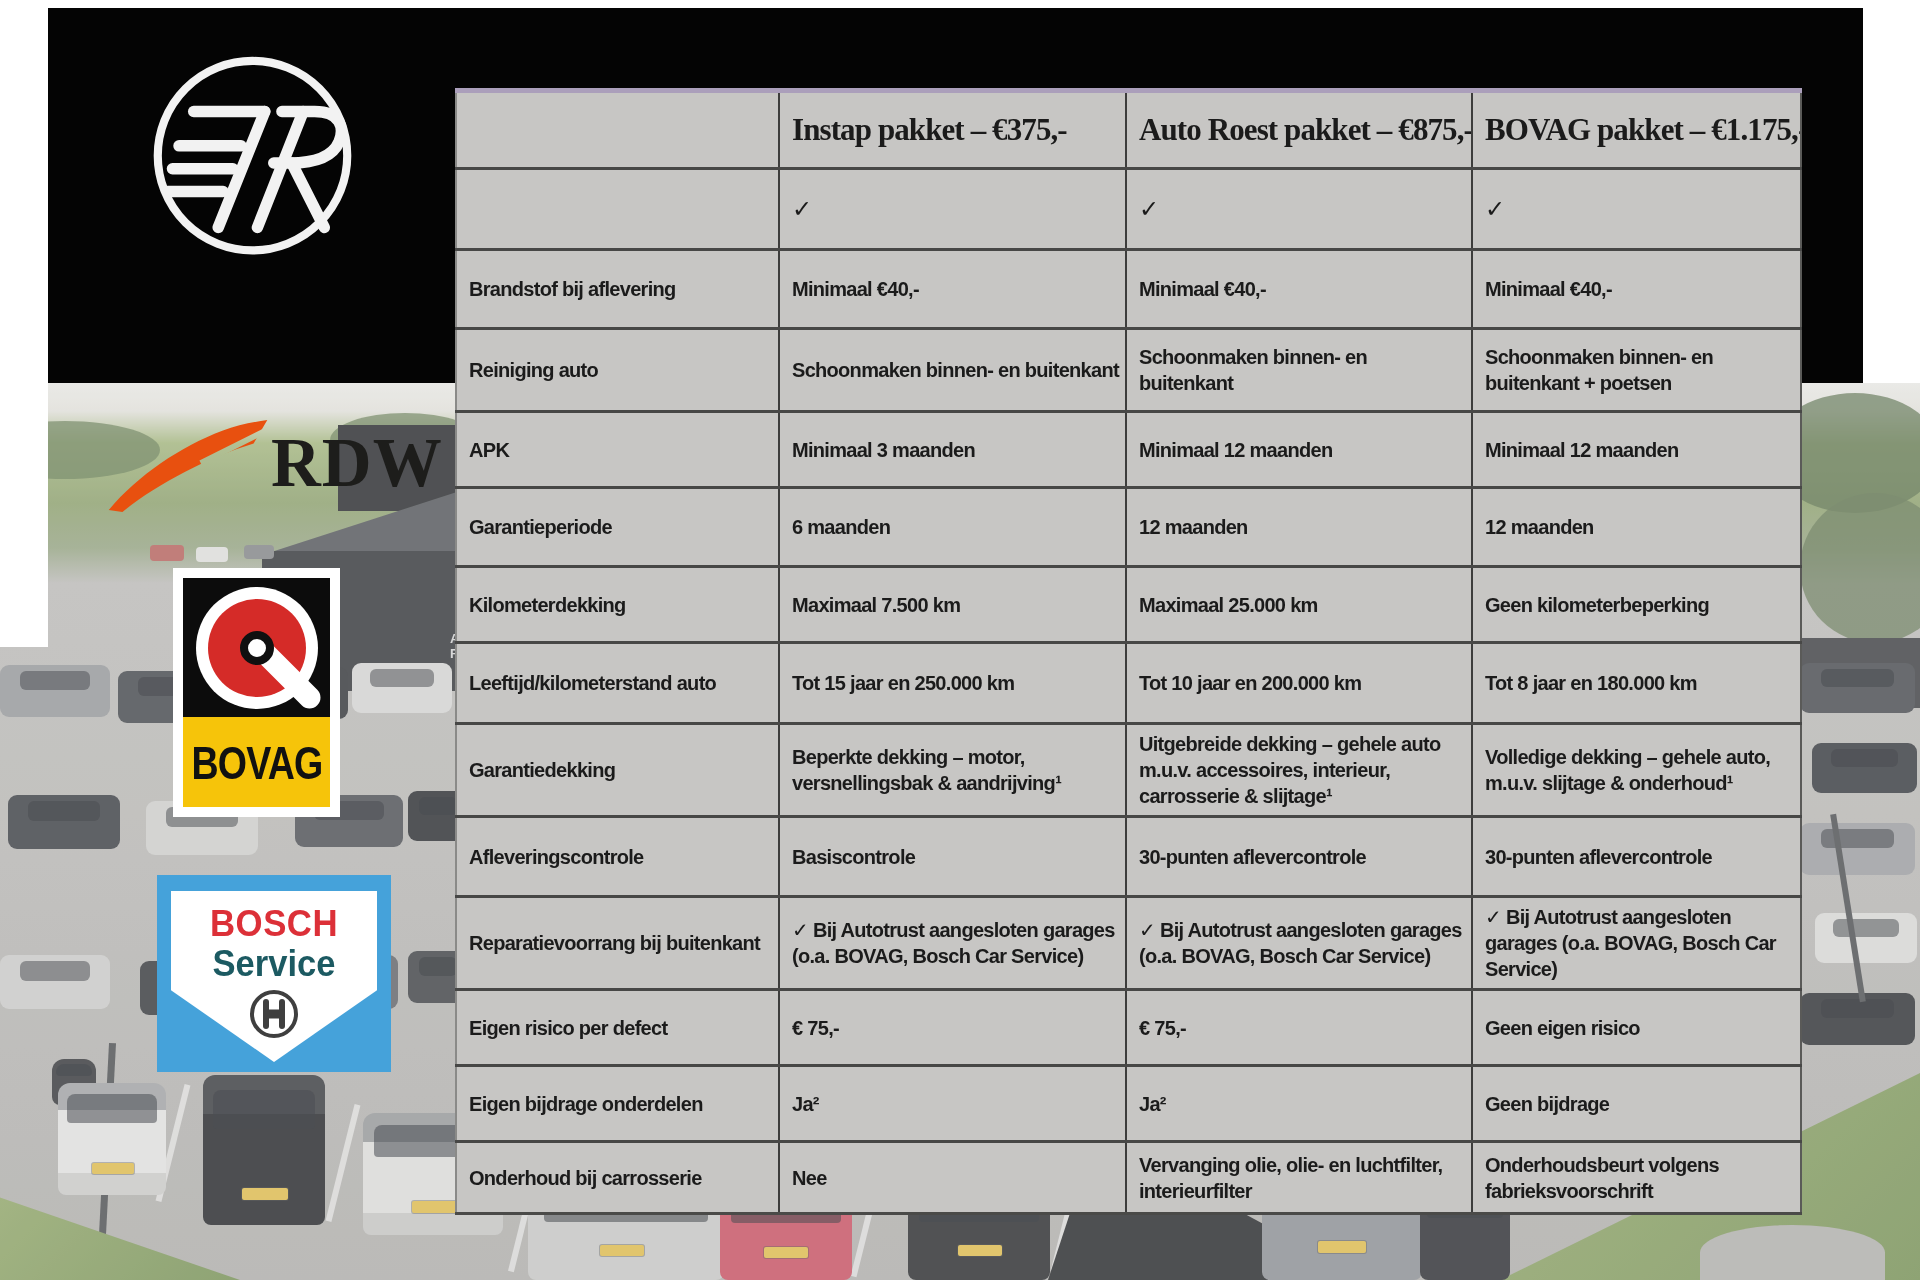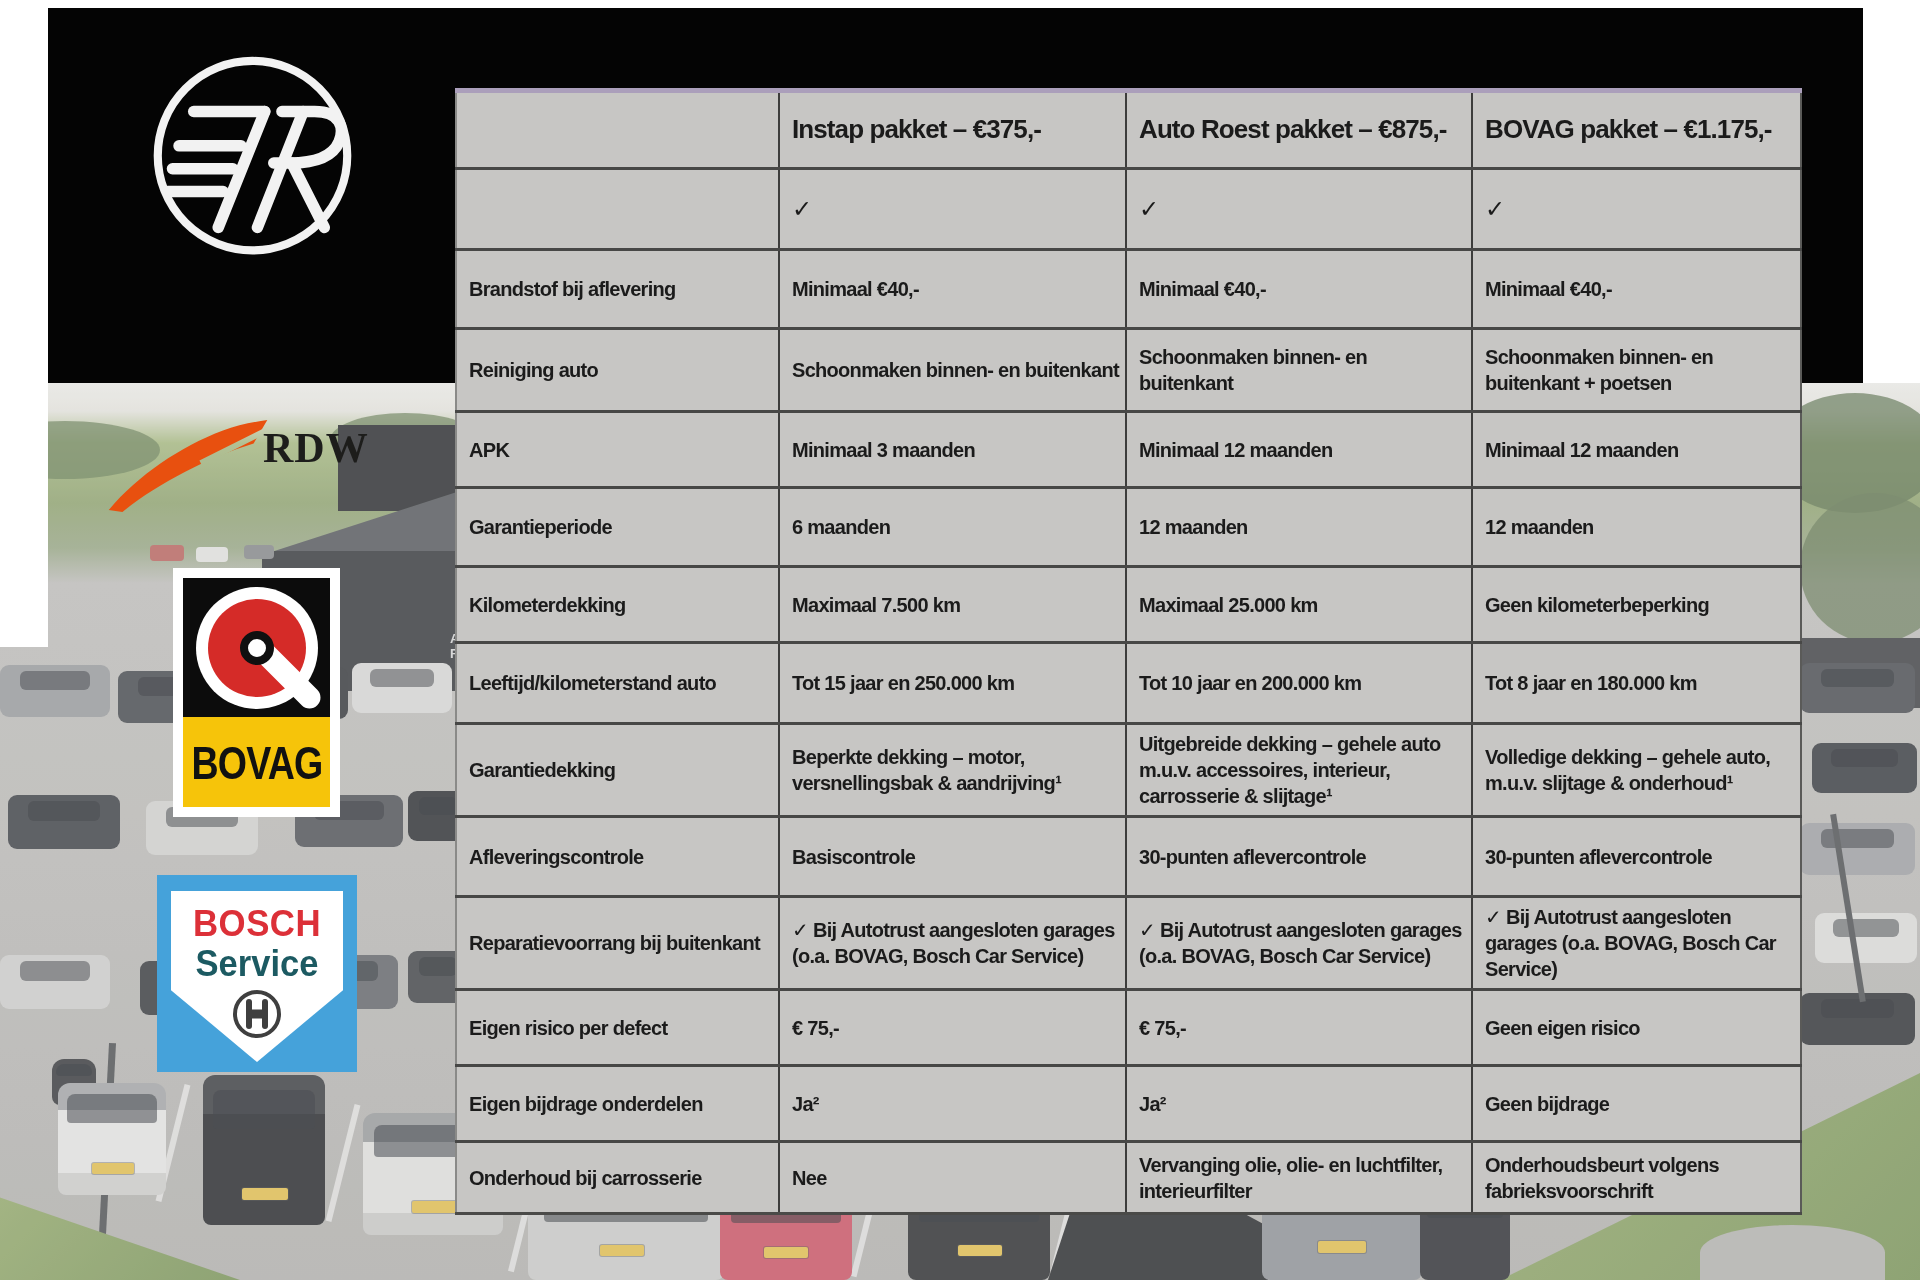--- a/index.html
+++ b/index.html
@@ -34,55 +34,55 @@
 
   
   .tablewrap{position:absolute;left:455px;top:88px;z-index:3;}
   table.cmp{border-collapse:collapse;table-layout:fixed;width:1345px;background:#c7c6c4;
             border-top:5px solid #ab9fbb;border-left:2px solid #8a8a88;border-right:2px solid #5a5a58;border-bottom:3px solid #4a4a48;}
   table.cmp td{border-left:2px solid #3d3d3c;border-top:3px solid #474746;vertical-align:middle;
        padding:6px 6px 6px 12px;color:#1b1b1b;font-weight:bold;font-size:20px;letter-spacing:-0.7px;line-height:1.3;overflow:hidden;}
   table.cmp td:first-child{border-left:none;}
   table.cmp tr:first-child td{border-top:none;}
   td.lbl{white-space:nowrap;padding-left:8px;font-size:20px;}
-  tr.hdr td{font-size:26px;letter-spacing:-0.9px;white-space:nowrap;}
+  tr.hdr td{font-size:31px;letter-spacing:-0.9px;white-space:nowrap;font-family:Liberation Serif, serif;}
   tr.chk td{font-weight:400;font-size:24px;letter-spacing:0;}
   .cmp tr:nth-child(1) td{height:62px}
   .cmp tr:nth-child(2) td{height:66px}
   .cmp tr:nth-child(3) td{height:64px}
   .cmp tr:nth-child(4) td{height:68px}
   .cmp tr:nth-child(5) td{height:61px}
   .cmp tr:nth-child(6) td{height:64px}
   .cmp tr:nth-child(7) td{height:61px}
   .cmp tr:nth-child(8) td{height:66px}
   .cmp tr:nth-child(9) td{height:74px}
   .cmp tr:nth-child(10) td{height:65px}
   .cmp tr:nth-child(11) td{height:76px}
   .cmp tr:nth-child(12) td{height:61px}
   .cmp tr:nth-child(13) td{height:61px}
   .cmp tr:nth-child(14) td{height:57px}
   col.c0{width:323px}col.c1{width:347px}col.c2{width:346px}col.c3{width:329px}
 
   
   .rdw{position:absolute;left:105px;top:410px;width:305px;height:108px;z-index:4;}
   .rdw svg{position:absolute;left:0;top:10px;width:168px;height:92px;}
-  .rdw-text{position:absolute;left:158px;top:14px;font-family:"Liberation Serif","DejaVu Serif",serif;
-            font-size:42px;font-weight:600;color:#1d1d1b;letter-spacing:1px;}
+  .rdw-text{position:absolute;left:166px;top:14px;font-family:"Liberation Serif","DejaVu Serif",serif;
+            font-size:69px;font-weight:600;color:#1d1d1b;letter-spacing:1px;}
   .bovag{position:absolute;left:173px;top:568px;width:167px;height:249px;background:#fff;
          box-sizing:border-box;padding:10px;z-index:4;}
   .bovag-top{position:relative;height:139px;background:#0c0c0c;overflow:hidden;}
   .bovag-ring{position:absolute;left:50%;top:50%;width:122px;height:122px;margin:-61px 0 0 -61px;border-radius:50%;background:#fff;}
   .bovag-disc{position:absolute;left:50%;top:50%;width:98px;height:98px;margin:-49px 0 0 -49px;border-radius:50%;background:#d52b28;}
   .bovag-handle{position:absolute;left:50%;top:50%;width:92px;height:22px;margin:-11px 0 0 -8px;
                 background:#fff;border-radius:11px;transform:rotate(45deg);transform-origin:11px 11px;}
   .bovag-hub{position:absolute;left:50%;top:50%;width:18px;height:18px;margin:-17px 0 0 -17px;
              border:8px solid #101010;border-radius:50%;background:#fff;}
   .bovag-bottom{height:90px;background:#f6c40a;display:flex;align-items:center;justify-content:center;}
   .bovag-word{font-size:47px;font-weight:bold;color:#111;transform:scaleX(0.8);letter-spacing:-1px;}
-  .bosch{position:absolute;left:157px;top:875px;width:200px;height:197px;background:#45a2da;z-index:4;}
+  .bosch{position:absolute;left:157px;top:875px;width:200px;height:197px;background:#45a2da;z-index:4;padding-left:34px;}
   .bosch-shield{position:absolute;left:14px;right:14px;top:16px;bottom:10px;background:#fff;
                 clip-path:polygon(0 0,100% 0,100% 58%,50% 100%,0 58%);text-align:center;}
   .bosch-word{margin-top:12px;font-size:37px;font-weight:bold;letter-spacing:.5px;color:#dc3038;transform:scaleX(0.94);}
   .bosch-service{font-size:36px;font-weight:bold;color:#1c5a62;margin-top:-2px;transform:scaleX(0.96);}
   .bosch-symbol{margin-top:2px;}
 </style>
 </head>
 <body>
 
 <div class="page">

